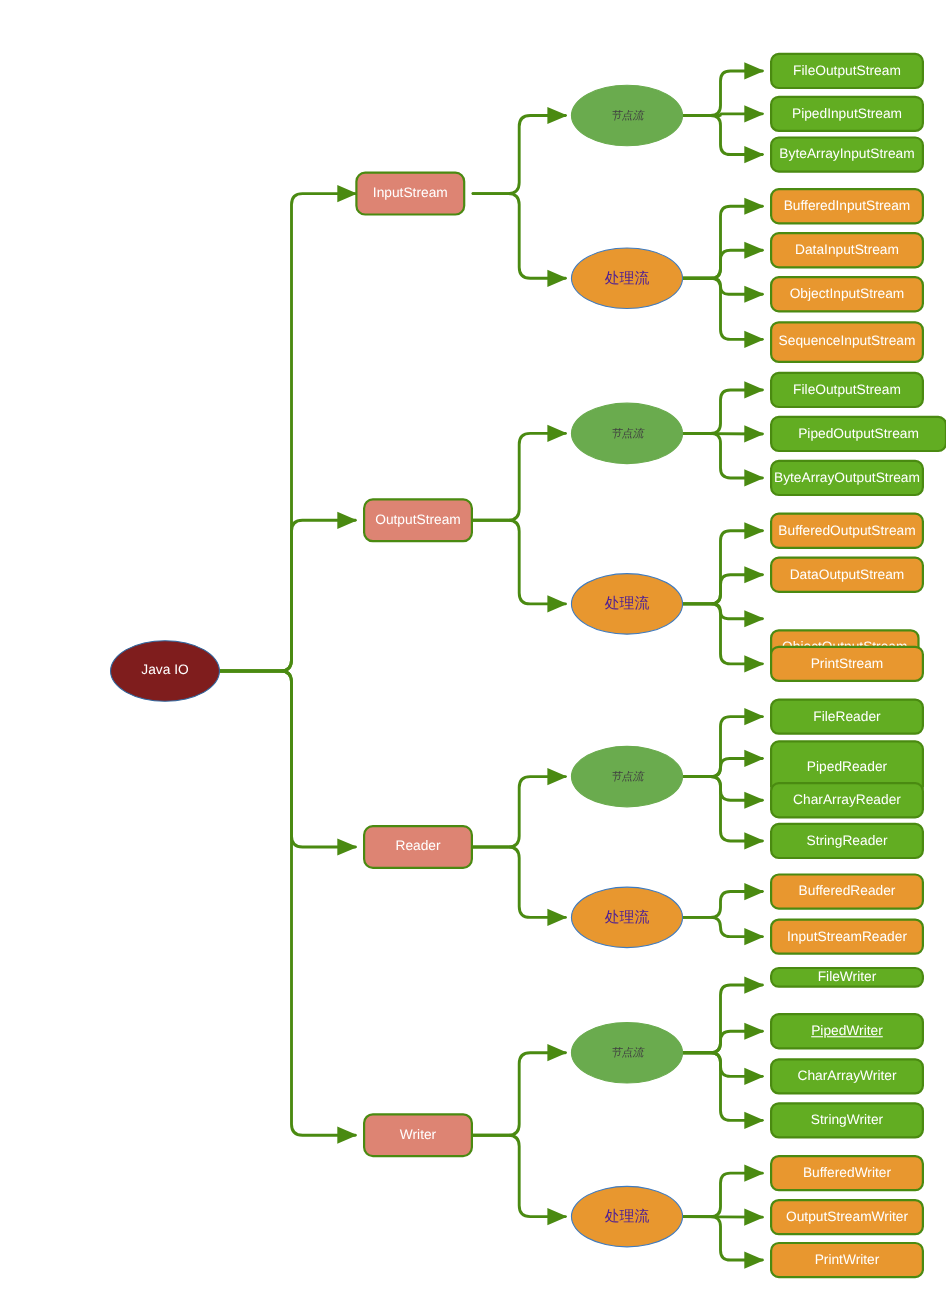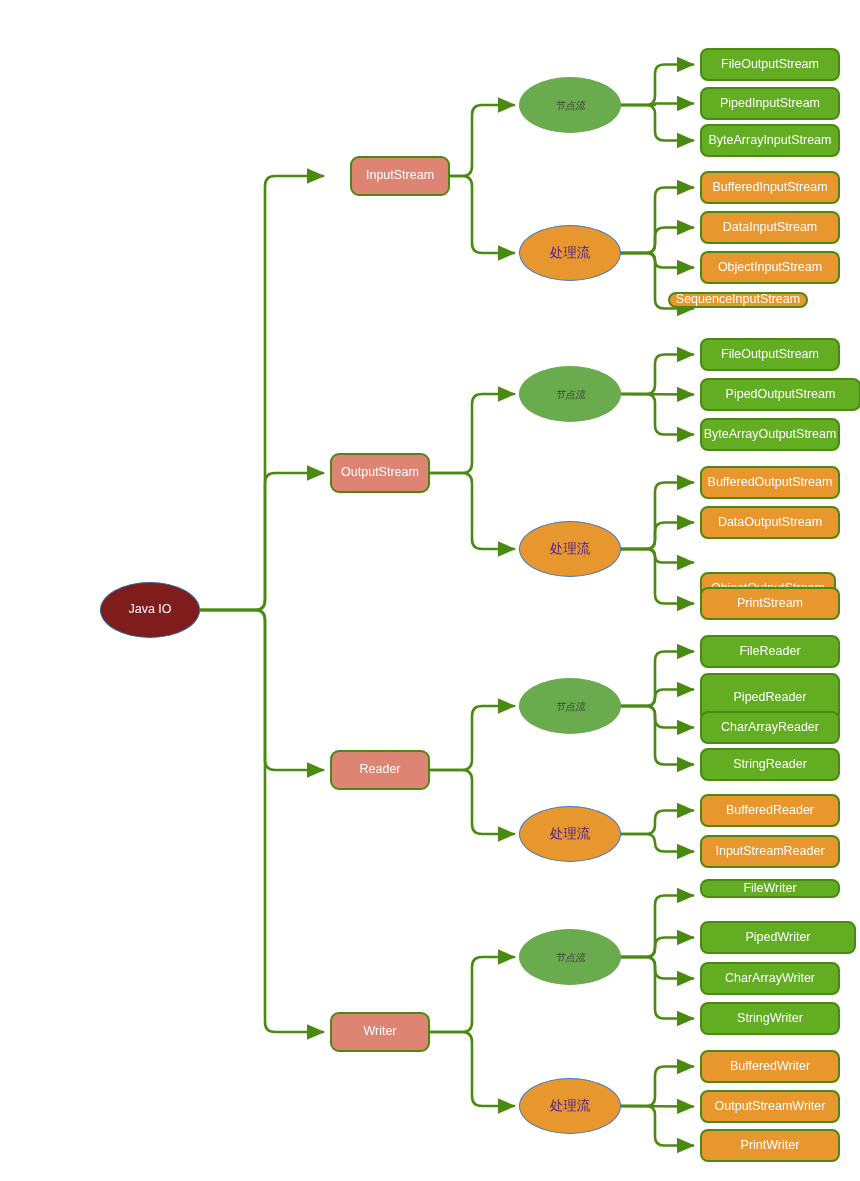--- a/index.html
+++ b/index.html
@@ -128,30 +128,30 @@
         <path d="M 617 957 L 646 957 Q 655 957 655 966 L 655 969.5 Q 655 978.5 664 978.5 L 693 978.5" marker-end="url(#arrow)"></path>
         <path d="M 617 957 L 646 957 Q 655 957 655 966 L 655 1009.5 Q 655 1018.5 664 1018.5 L 693 1018.5" marker-end="url(#arrow)"></path>
         <path d="M 430 1032 L 462 1032 Q 472 1032 472 1042 L 472 1096 Q 472 1106 482 1106 L 514 1106" marker-end="url(#arrow)"></path>
         <path d="M 617 1106 L 646 1106 Q 655 1106 655 1097 L 655 1075.5 Q 655 1066.5 664 1066.5 L 693 1066.5" marker-end="url(#arrow)"></path>
         <path d="M 617 1106 L 693 1106.5" marker-end="url(#arrow)"></path>
         <path d="M 617 1106 L 646 1106 Q 655 1106 655 1115 L 655 1136.5 Q 655 1145.5 664 1145.5 L 693 1145.5" marker-end="url(#arrow)"></path>
       </g>
   </svg>
   <div id="nodes">
       <div class="node root" style="left: 100px; top: 582px; width: 100px; height: 56px;">Java IO</div>
-      <div class="node cat" style="left: 350px; top: 156px; width: 100px; height: 40px;">InputStream</div>
+      <div class="node cat" style="left: 323px; top: 156px; width: 100px; height: 40px;">InputStream</div>
       <div class="node grp-node" style="left: 519px; top: 77px; width: 102px; height: 56px;">节点流</div>
       <div class="node leaf green" style="left: 700px; top: 48px; width: 140px; height: 33px;">FileOutputStream</div>
       <div class="node leaf green" style="left: 700px; top: 87px; width: 140px; height: 33px;">PipedInputStream</div>
       <div class="node leaf green" style="left: 700px; top: 124px; width: 140px; height: 33px;">ByteArrayInputStream</div>
       <div class="node grp-proc" style="left: 519px; top: 225px; width: 102px; height: 56px;">处理流</div>
       <div class="node leaf orange" style="left: 700px; top: 171px; width: 140px; height: 33px;">BufferedInputStream</div>
       <div class="node leaf orange" style="left: 700px; top: 211px; width: 140px; height: 33px;">DataInputStream</div>
       <div class="node leaf orange" style="left: 700px; top: 251px; width: 140px; height: 33px;">ObjectInputStream</div>
-      <div class="node leaf orange" style="left: 668px; top: 292px; width: 140px; height: 16px;">SequenceInputStream</div>
+      <div class="node leaf orange" style="left: 700px; top: 292px; width: 140px; height: 38px;">SequenceInputStream</div>
       <div class="node cat" style="left: 330px; top: 453px; width: 100px; height: 40px;">OutputStream</div>
       <div class="node grp-node" style="left: 519px; top: 366px; width: 102px; height: 56px;">节点流</div>
       <div class="node leaf green" style="left: 700px; top: 338px; width: 140px; height: 33px;">FileOutputStream</div>
       <div class="node leaf green" style="left: 700px; top: 378px; width: 161px; height: 33px;">PipedOutputStream</div>
       <div class="node leaf green" style="left: 700px; top: 418px; width: 140px; height: 33px;">ByteArrayOutputStream</div>
       <div class="node grp-proc" style="left: 519px; top: 521px; width: 102px; height: 56px;">处理流</div>
       <div class="node leaf orange" style="left: 700px; top: 466px; width: 140px; height: 33px;">BufferedOutputStream</div>
       <div class="node leaf orange" style="left: 700px; top: 506px; width: 140px; height: 33px;">DataOutputStream</div>
       <div class="node leaf orange" style="left: 700px; top: 572px; width: 136px; height: 33px;">ObjectOutputStream</div>
       <div class="node leaf orange" style="left: 700px; top: 587px; width: 140px; height: 33px;">PrintStream</div>
@@ -160,21 +160,21 @@
       <div class="node leaf green" style="left: 700px; top: 635px; width: 140px; height: 33px;">FileReader</div>
       <div class="node leaf green" style="left: 700px; top: 673px; width: 140px; height: 50px;">PipedReader</div>
       <div class="node leaf green" style="left: 700px; top: 711px; width: 140px; height: 33px;">CharArrayReader</div>
       <div class="node leaf green" style="left: 700px; top: 748px; width: 140px; height: 33px;">StringReader</div>
       <div class="node grp-proc" style="left: 519px; top: 806px; width: 102px; height: 56px;">处理流</div>
       <div class="node leaf orange" style="left: 700px; top: 794px; width: 140px; height: 33px;">BufferedReader</div>
       <div class="node leaf orange" style="left: 700px; top: 835px; width: 140px; height: 33px;">InputStreamReader</div>
       <div class="node cat" style="left: 330px; top: 1012px; width: 100px; height: 40px;">Writer</div>
       <div class="node grp-node" style="left: 519px; top: 929px; width: 102px; height: 56px;">节点流</div>
       <div class="node leaf green" style="left: 700px; top: 879px; width: 140px; height: 19px;">FileWriter</div>
-      <div class="node leaf green" style="left: 700px; top: 921px; width: 156px; height: 33px;">PipedWriter</div>
+      <div class="node leaf green" style="left: 700px; top: 921px; width: 140px; height: 33px; text-decoration: underline;">PipedWriter</div>
       <div class="node leaf green" style="left: 700px; top: 962px; width: 140px; height: 33px;">CharArrayWriter</div>
       <div class="node leaf green" style="left: 700px; top: 1002px; width: 140px; height: 33px;">StringWriter</div>
       <div class="node grp-proc" style="left: 519px; top: 1078px; width: 102px; height: 56px;">处理流</div>
       <div class="node leaf orange" style="left: 700px; top: 1050px; width: 140px; height: 33px;">BufferedWriter</div>
       <div class="node leaf orange" style="left: 700px; top: 1090px; width: 140px; height: 33px;">OutputStreamWriter</div>
       <div class="node leaf orange" style="left: 700px; top: 1129px; width: 140px; height: 33px;">PrintWriter</div>
     </div>
 </div>
 
 </body></html>

